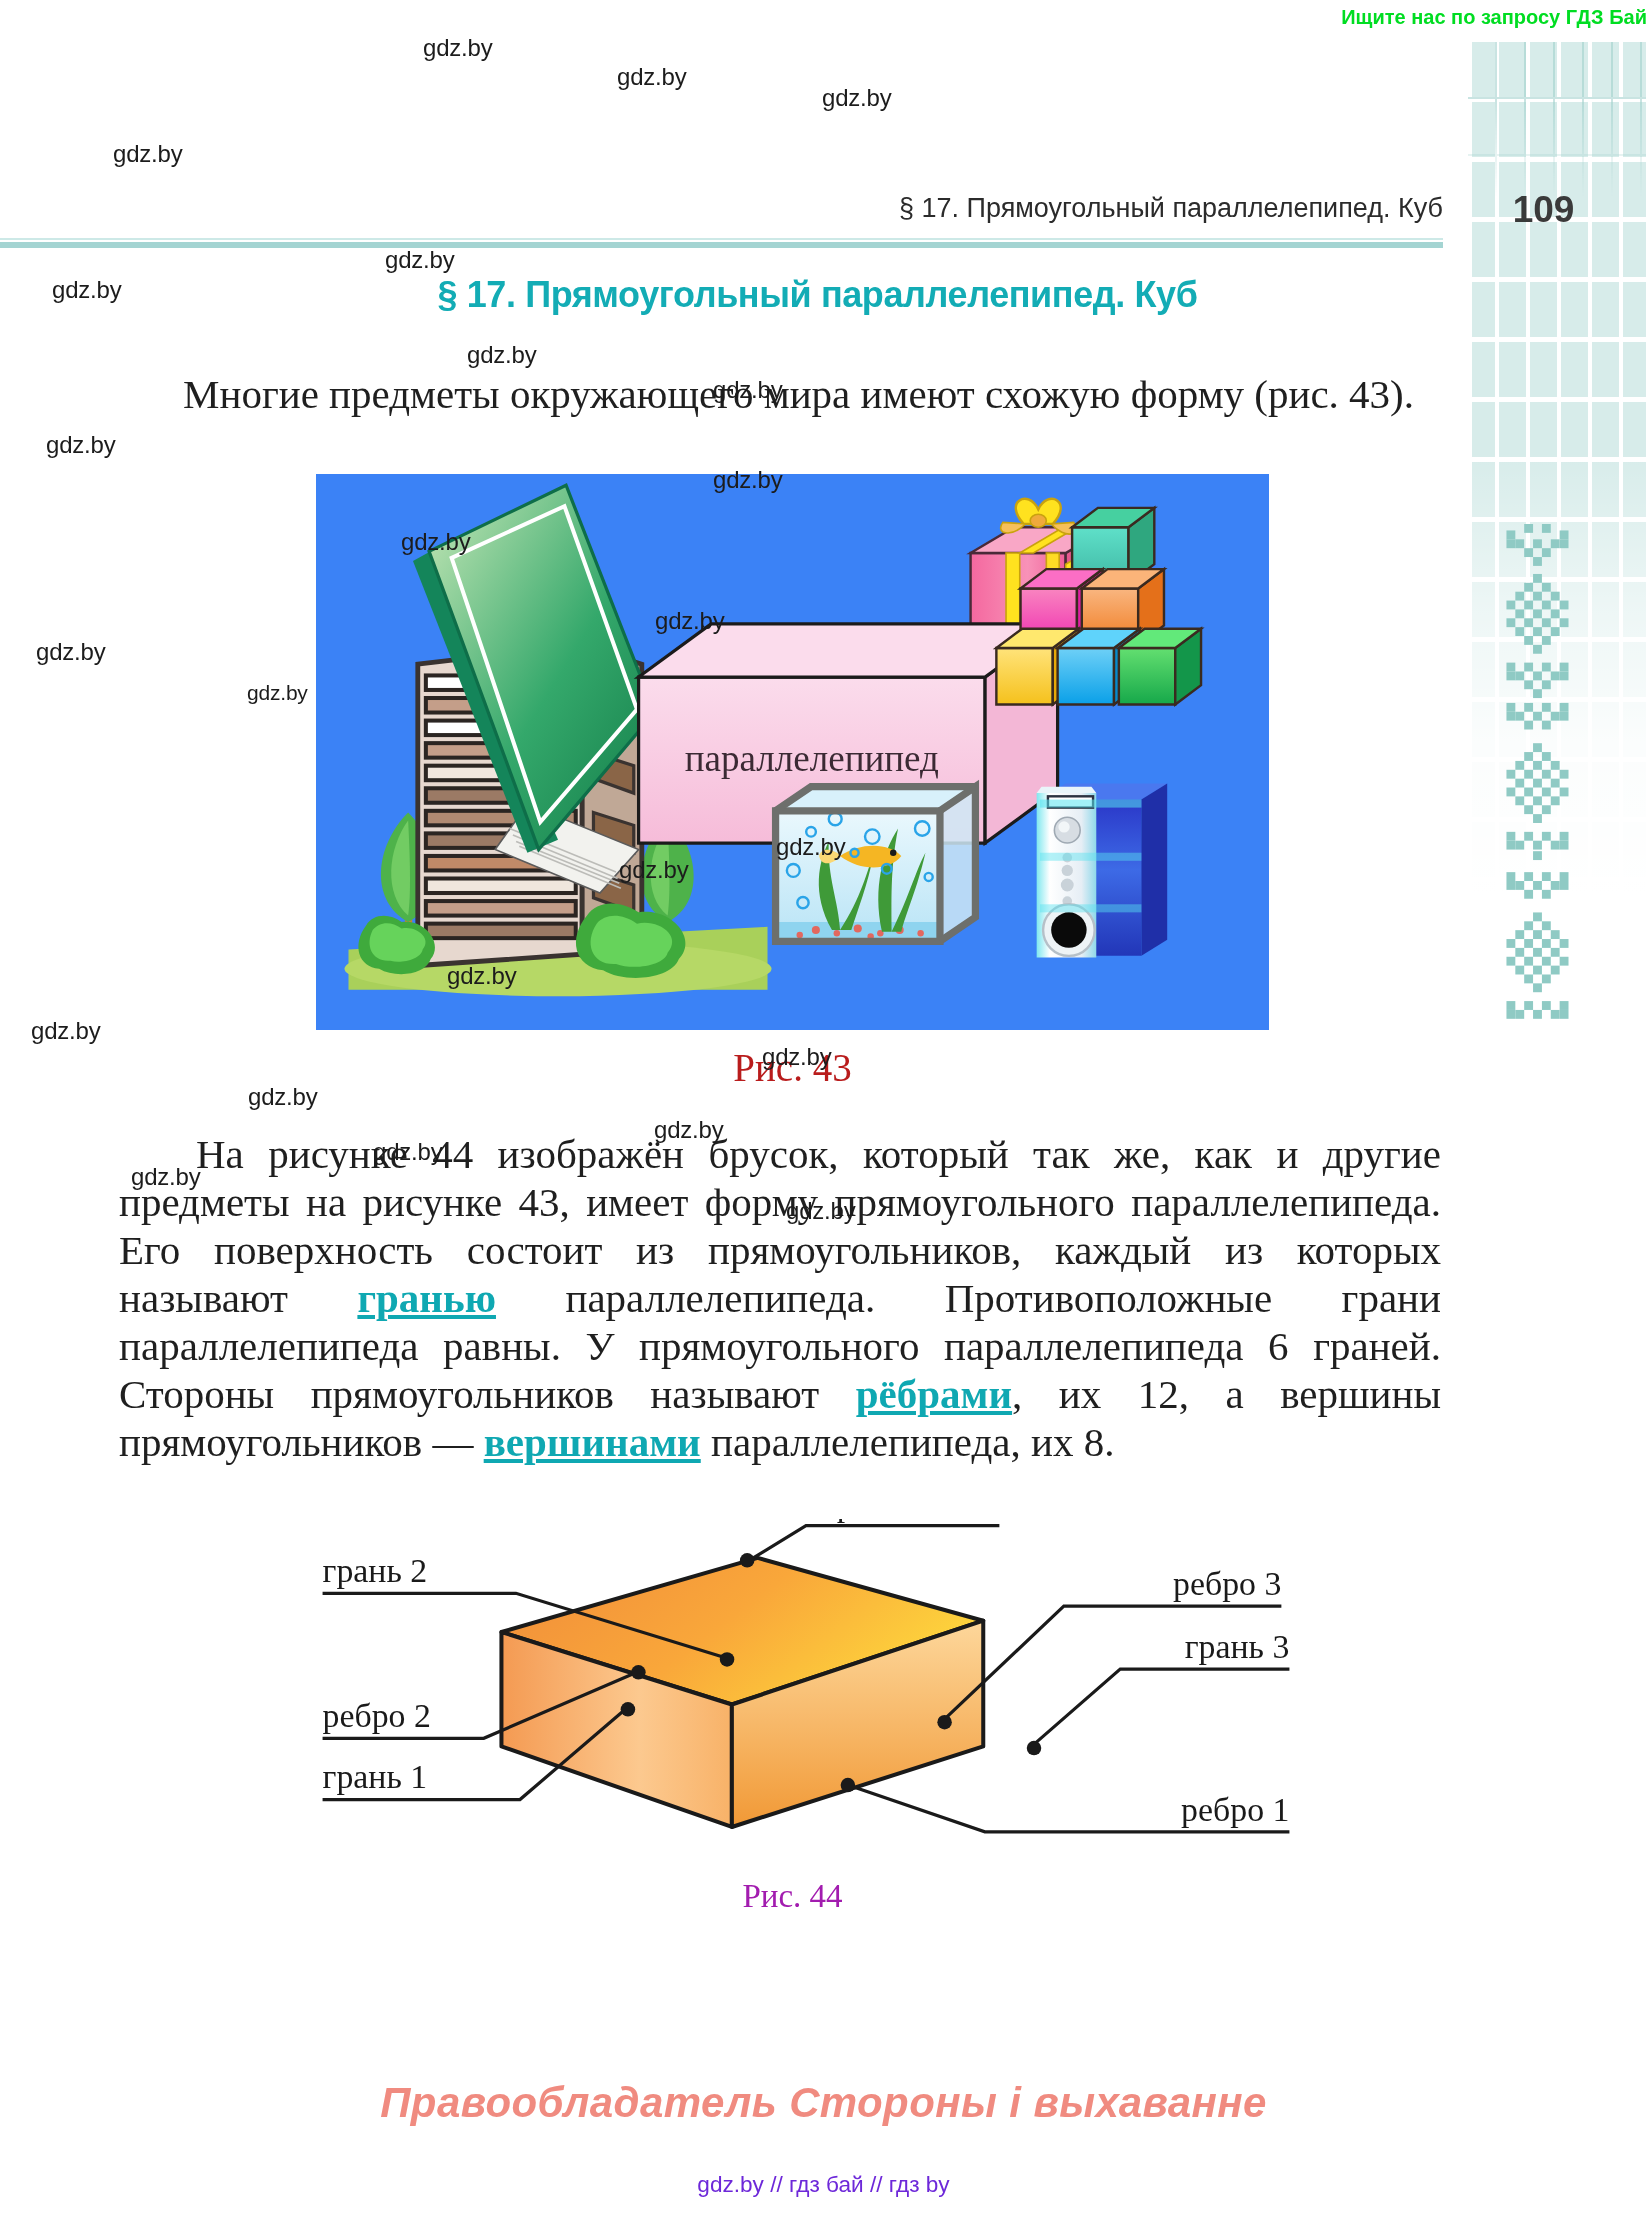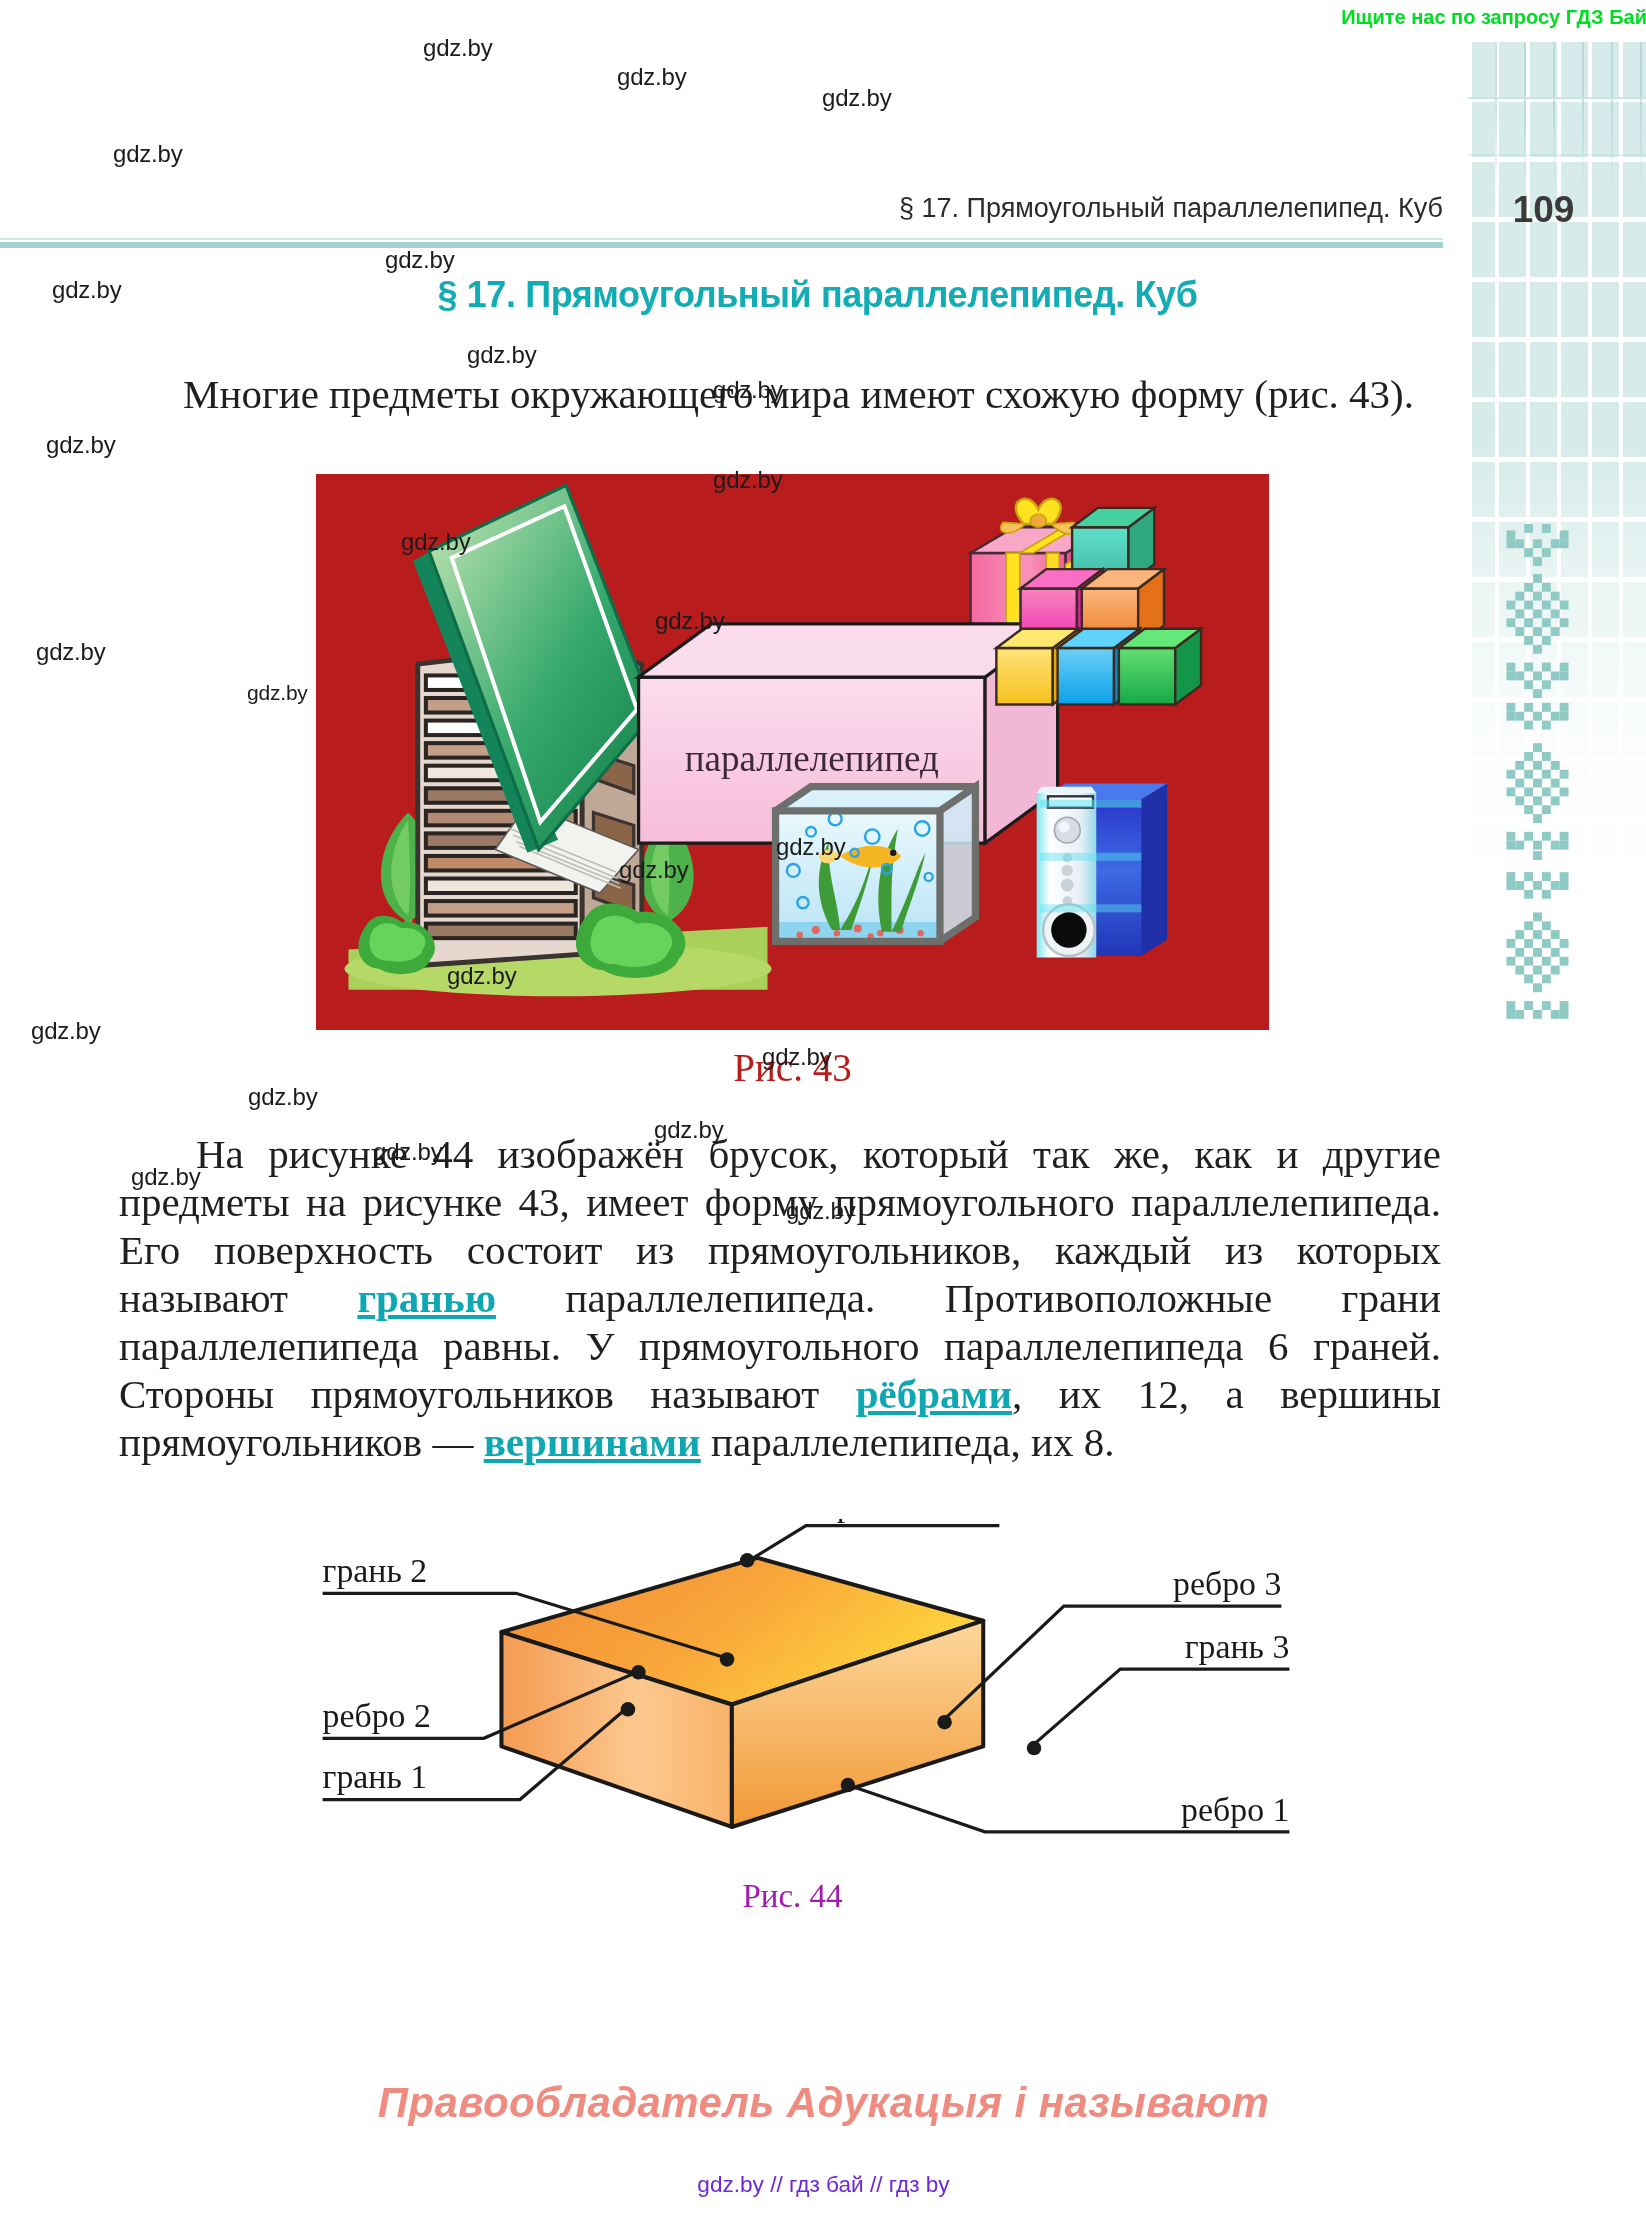--- a/index.html
+++ b/index.html
@@ -145,21 +145,21 @@
   }
   #par1 { left: 119px; top: 348px; width: 1322px; text-indent: 64px; }
   #par2 { left: 119px; top: 1108px; width: 1322px; text-indent: 77px; }
   .kw { color: #0fa8b2; font-weight: bold; text-decoration: underline; }
 
   
   #fig43 {
     position: absolute;
     left: 316px; top: 474px;
     width: 953px; height: 556px;
-    background: #b91c1c;
+    background: #3b82f6;
     z-index: 10;
   }
   #fig43-caption {
     position: absolute;
     left: 316px; top: 1045px; width: 953px;
     text-align: center;
     font-family: "Liberation Serif", serif;
     font-size: 39px;
     color: #b91c1c;
     z-index: 20;
@@ -709,21 +709,21 @@
         <text x="1300" y="172" text-anchor="end">грань 3</text>
         <text x="100" y="258" text-anchor="start">ребро 2</text>
         <text x="100" y="334" text-anchor="start">грань 1</text>
         <text x="1300" y="374" text-anchor="end">ребро 1</text>
       </g>
     </svg>
   </div>
 
   <div id="fig44-caption">Рис. 44</div>
 
-  <div id="footer-owner">Правообладатель Адукацыя і называют</div>
+  <div id="footer-owner">Правообладатель Стороны і выхаванне</div>
   <div id="footer-links">gdz.by  //  гдз бай  //  гдз by</div>
 
   <div id="watermark-layer">
       <div class="wm" style="left: 423px; top: 34px; font-size: 24px;">gdz.by</div>
       <div class="wm" style="left: 617px; top: 63px; font-size: 24px;">gdz.by</div>
       <div class="wm" style="left: 822px; top: 84px; font-size: 24px;">gdz.by</div>
       <div class="wm" style="left: 113px; top: 140px; font-size: 24px;">gdz.by</div>
       <div class="wm" style="left: 385px; top: 246px; font-size: 24px;">gdz.by</div>
       <div class="wm" style="left: 52px; top: 276px; font-size: 24px;">gdz.by</div>
       <div class="wm" style="left: 467px; top: 341px; font-size: 24px;">gdz.by</div>

